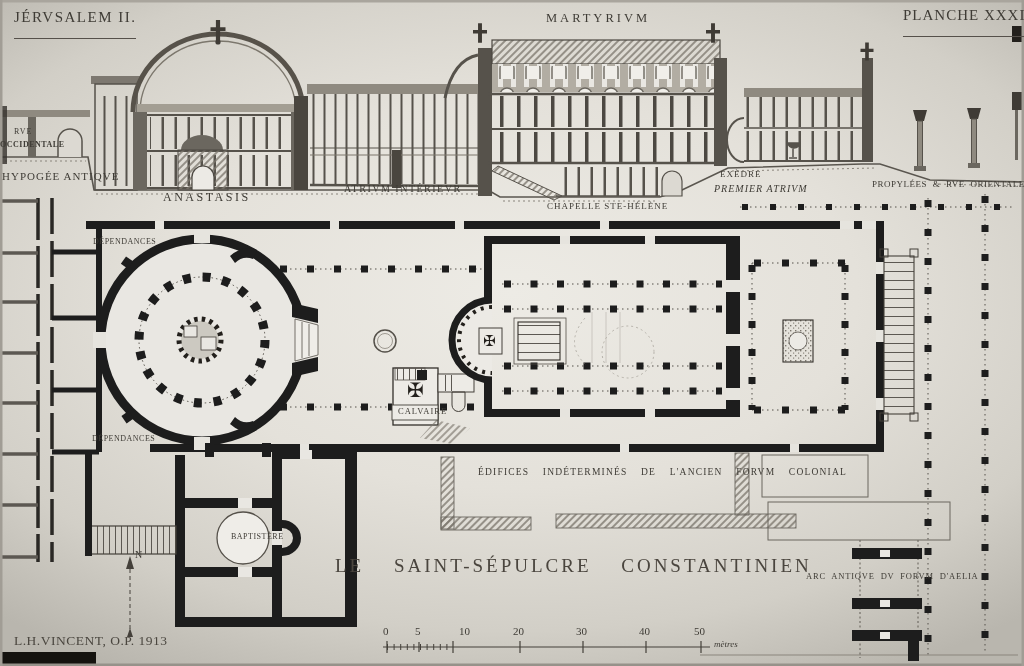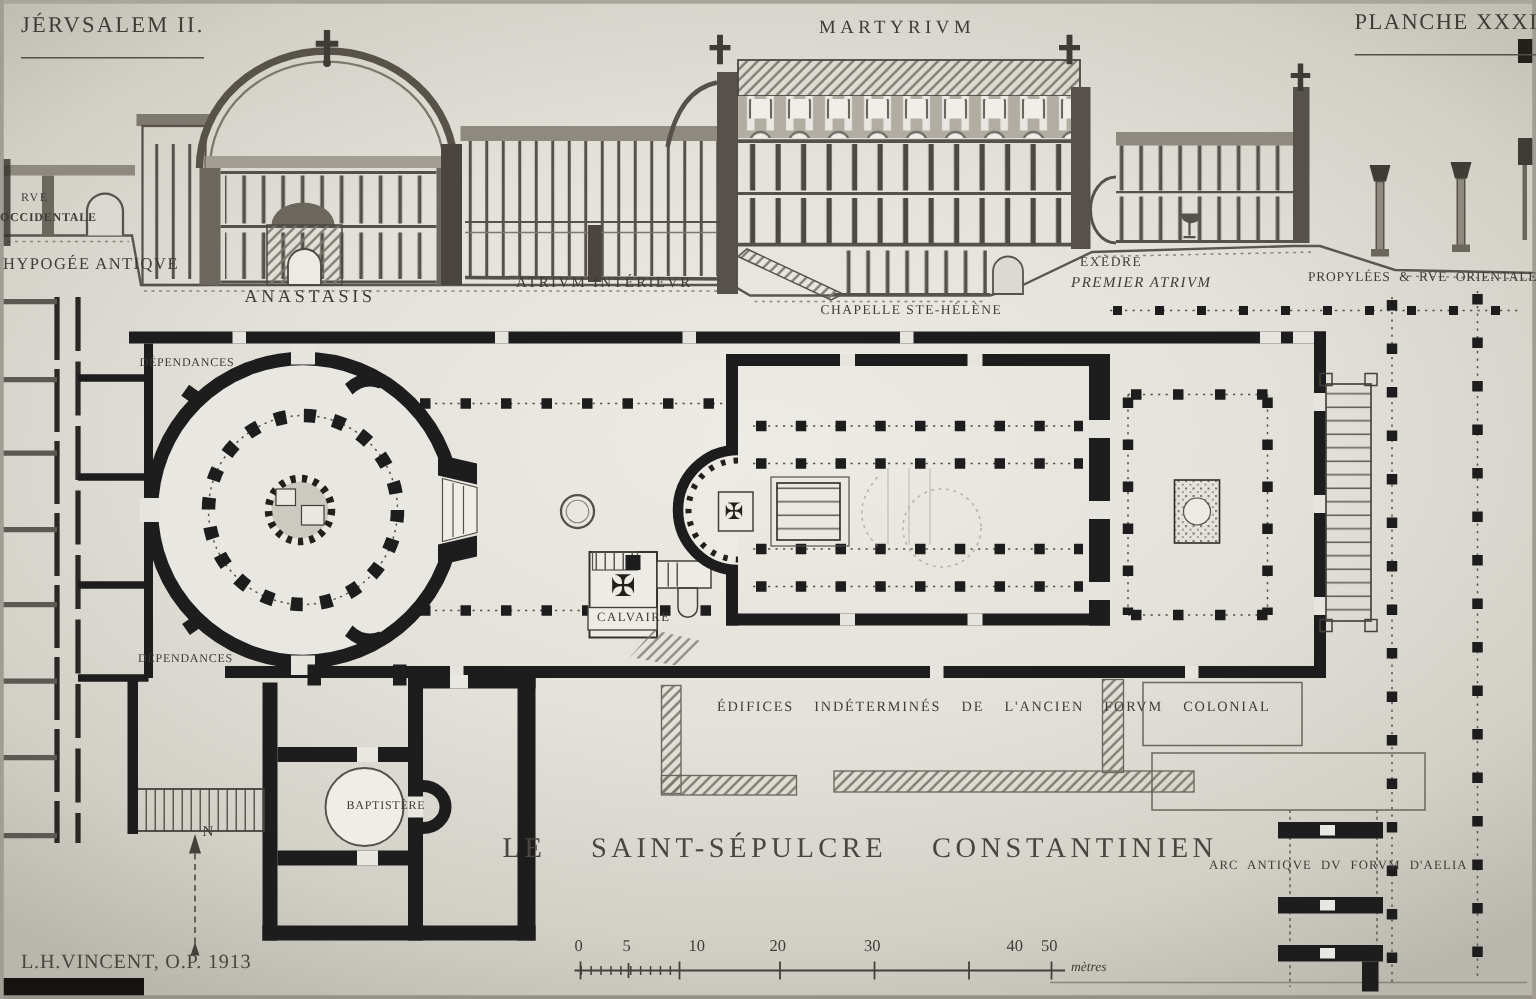--- a/index.html
+++ b/index.html
@@ -468,17 +468,17 @@
 <div class="lbl" style="left:135px;top:550px;font-size:10px;">N</div>
 
 <div class="lbl" style="left:335px;top:556px;width:460px;text-align:center;font-size:19px;letter-spacing:3px;word-spacing:22px;color:#4a453e;">LE SAINT-SÉPULCRE CONSTANTINIEN</div>
 <div class="lbl" style="left:14px;top:634px;font-size:13.5px;letter-spacing:0.5px;color:#4a463f;">L.H.VINCENT, O.P. 1913</div>
 
 <div class="lbl" style="left:383px;top:626px;font-size:11px;">0</div>
 <div class="lbl" style="left:415px;top:626px;font-size:11px;">5</div>
 <div class="lbl" style="left:447px;top:626px;font-size:11px;margin-left:12px;">10</div>
 <div class="lbl" style="left:513px;top:626px;font-size:11px;">20</div>
 <div class="lbl" style="left:576px;top:626px;font-size:11px;">30</div>
-<div class="lbl" style="left:639px;top:626px;font-size:11px;margin-left:32px;">40</div>
+<div class="lbl" style="left:639px;top:626px;font-size:11px;">40</div>
 <div class="lbl" style="left:694px;top:626px;font-size:11px;">50</div>
 <div class="lbl" style="left:714px;top:640px;font-size:9px;font-style:italic;">mètres</div>
 
 </div>
 
 </body></html>

